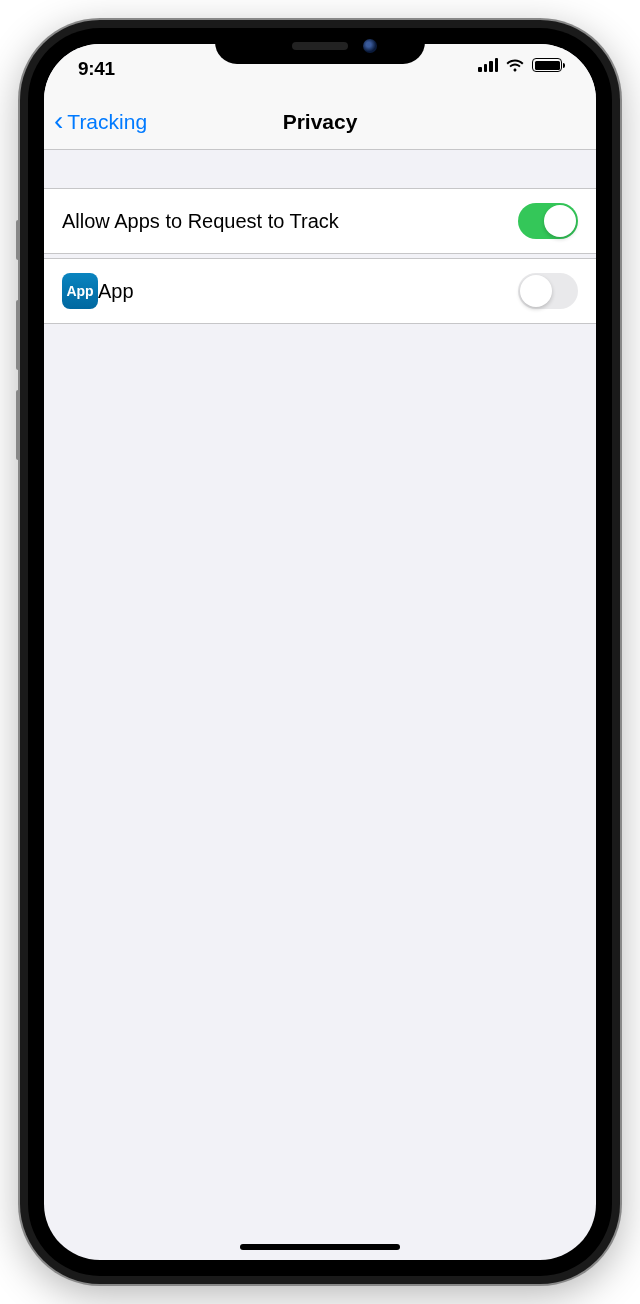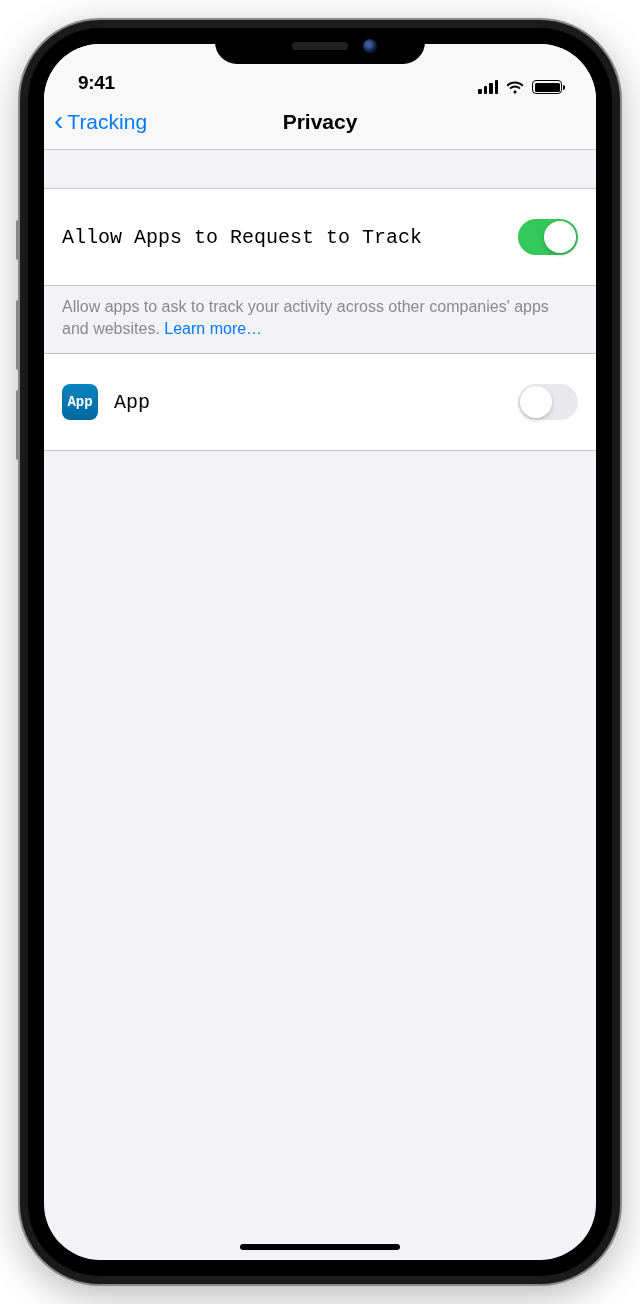--- a/index.html
+++ b/index.html
@@ -82,21 +82,21 @@
       height: 14px;
       background: radial-gradient(circle at 40% 40%, #3a5a9a 20%, #0a1a3a 60%);
       border-radius: 50%;
       position: absolute;
       right: 48px;
     }
     .status-bar {
       height: 50px;
       display: flex;
       justify-content: space-between;
-      align-items: flex-end;
+      align-items: flex-start;
       padding: 14px 34px 0;
       background: #f8f8f8;
     }
     .status-time {
       font-size: 19px;
       font-weight: 600;
       letter-spacing: -0.3px;
     }
     .status-icons {
       display: flex;
@@ -177,35 +177,34 @@
     .section-spacer {
       height: 38px;
     }
     .section-spacer-small {
       height: 4px;
     }
     .cell {
       background: #fff;
       border-top: 0.5px solid #c6c6c8;
       border-bottom: 0.5px solid #c6c6c8;
-      padding: 30px 18px;
+      padding: 14px 18px;
       display: flex;
       align-items: center;
       justify-content: space-between;
       min-height: 56px;
-      font-family: Liberation Mono, monospace;
     }
     .cell-label {
       font-size: 20px;
       color: #000;
     }
     .cell-left {
       display: flex;
       align-items: center;
-      gap: 16px;
+      gap: 0;
     }
     .app-icon {
       width: 36px;
       height: 36px;
       background: linear-gradient(180deg, #0a84bf 0%, #0068a0 100%);
       border-radius: 8px;
       display: flex;
       align-items: center;
       justify-content: center;
       color: #fff;
@@ -295,23 +294,20 @@
       <div class="content">
         <div class="section-spacer"></div>
 
         <div class="cell">
           <div class="cell-label">Allow Apps to Request to Track</div>
           <div class="toggle on">
             <div class="toggle-knob"></div>
           </div>
         </div>
 
-        <div class="footer-text">
-          <span>Allow apps to ask to track your activity across other companies' apps and websites. </span><span class="learn-more">Learn more…</span>
-        </div>
 
         <div class="section-spacer-small"></div>
 
         <div class="cell">
           <div class="cell-left">
             <div class="app-icon">App</div>
             <div class="cell-label">App</div>
           </div>
           <div class="toggle off">
             <div class="toggle-knob"></div>

